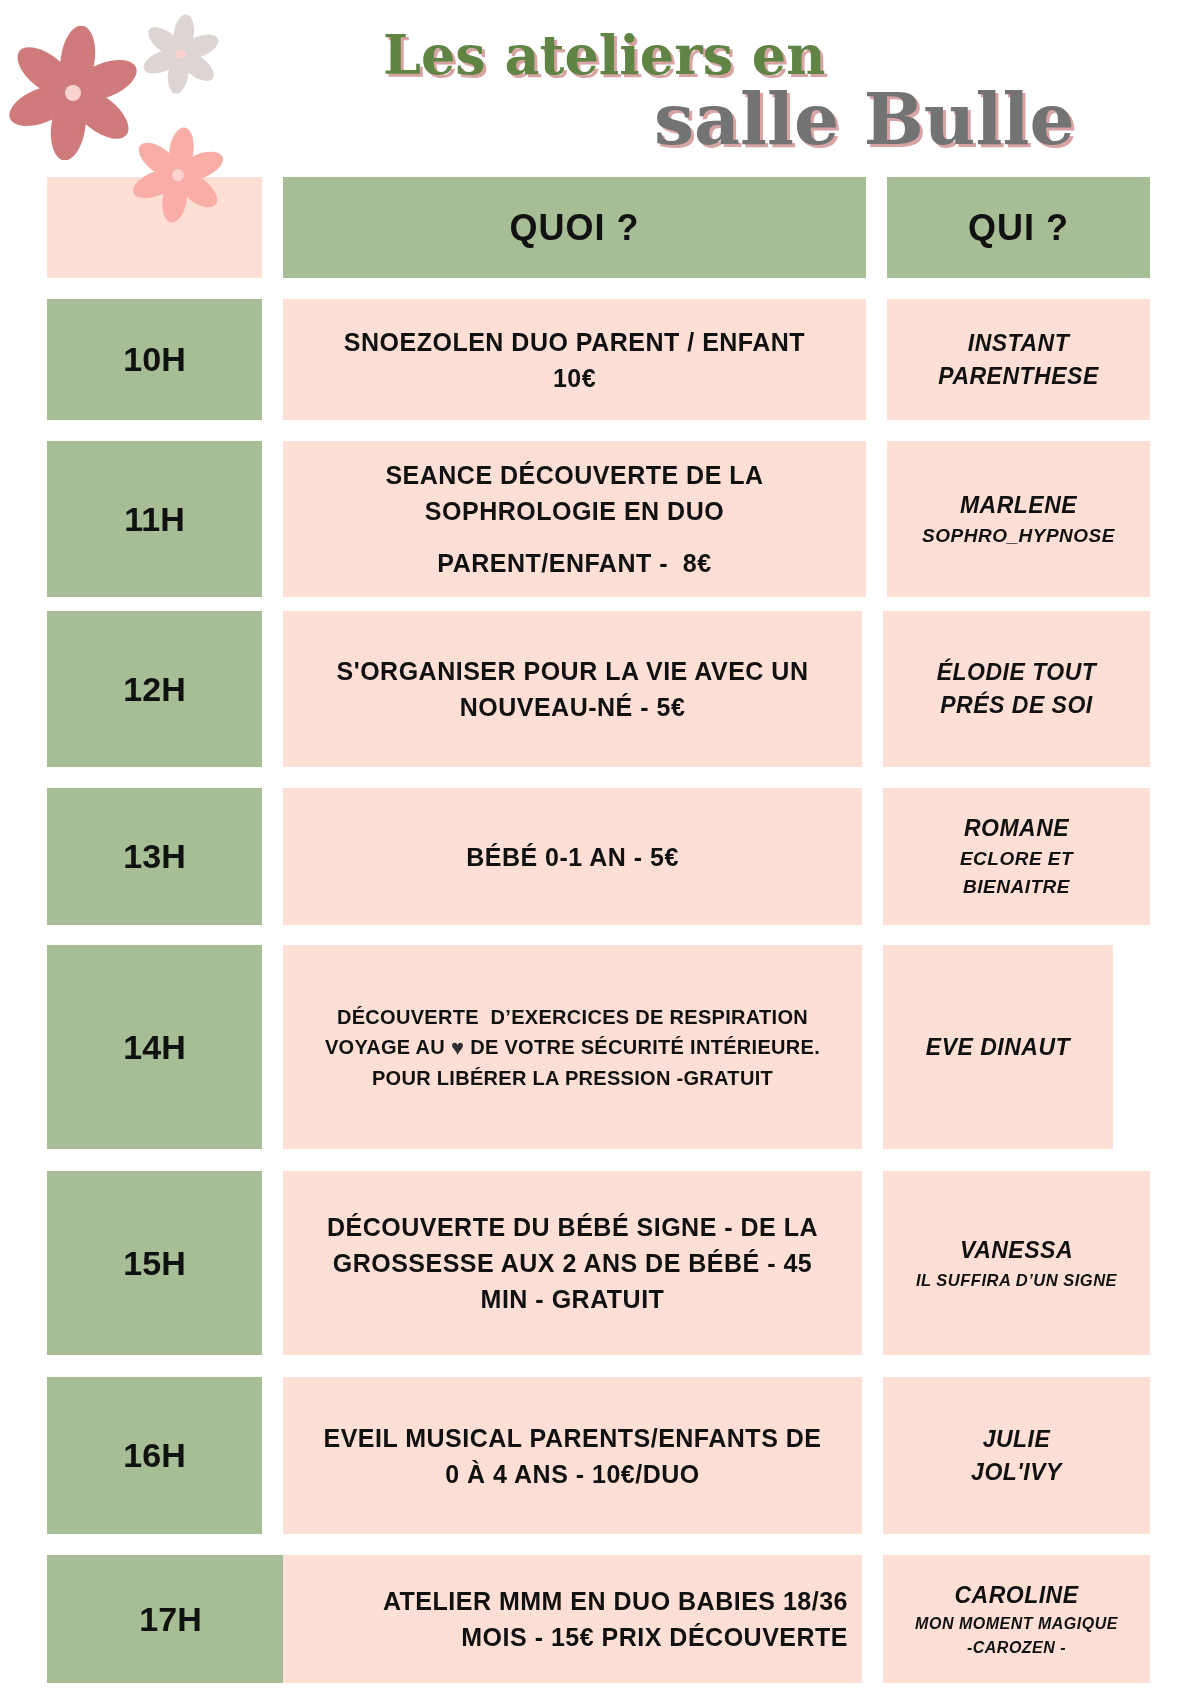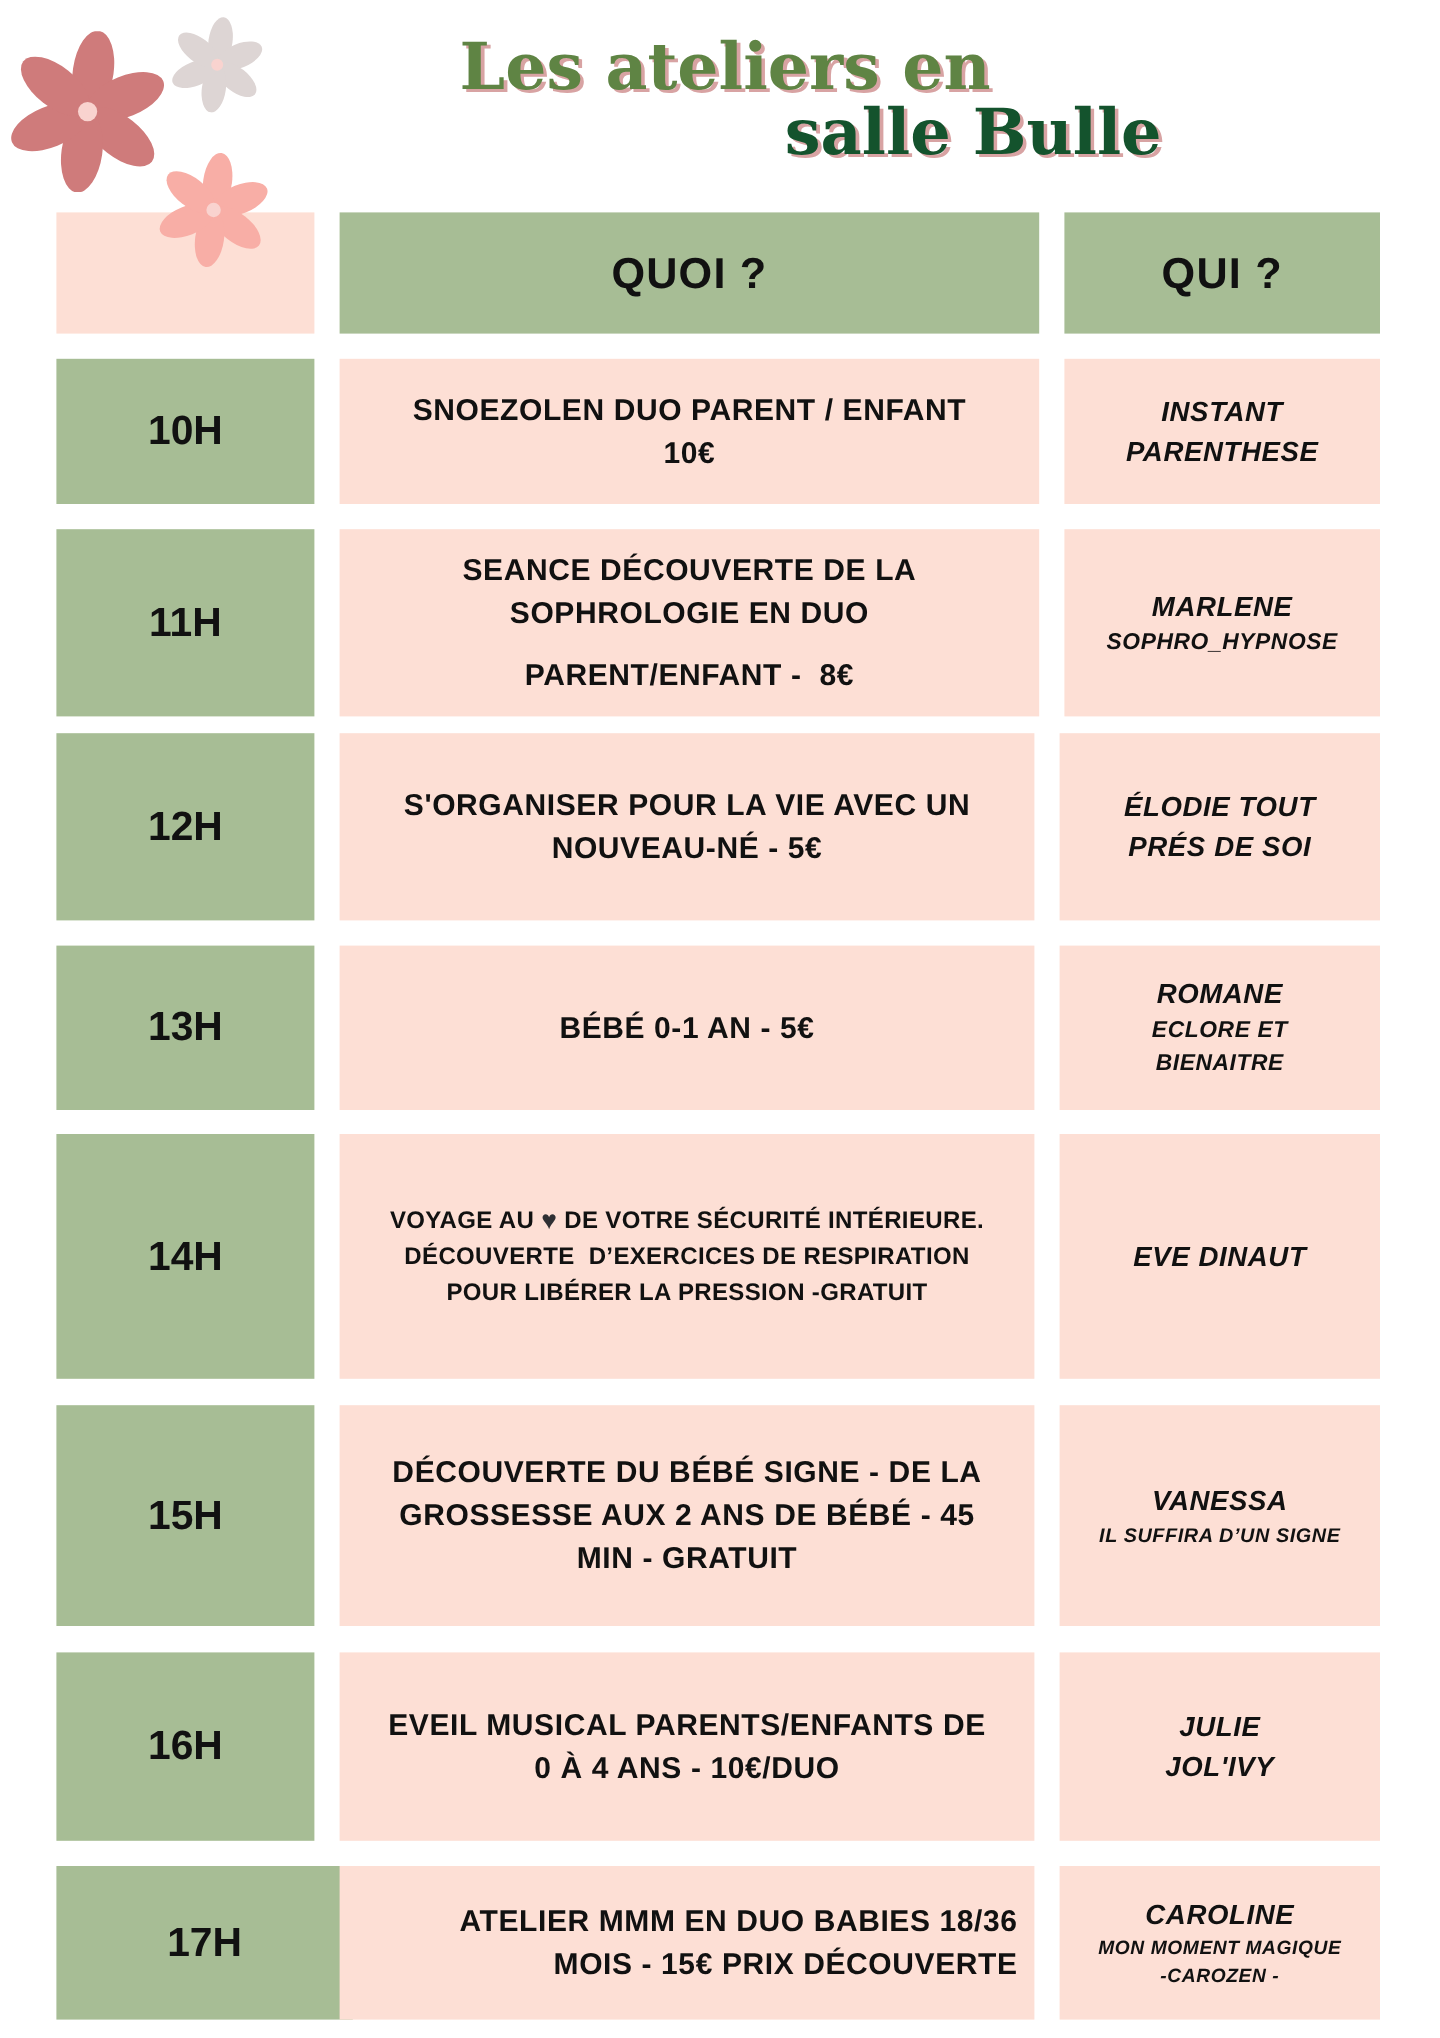--- a/index.html
+++ b/index.html
@@ -12,22 +12,22 @@
       position: absolute; left: 383px; top: 28px;
       font-family: "DejaVu Serif", "Liberation Serif", serif;
       font-weight: bold; font-size: 54px; letter-spacing: 0px;
       color: #5f8444;
       text-shadow: 3px 3px 0 #d8a3a3;
       white-space: nowrap; line-height: 1;
     }
     .title-line2 {
       position: absolute; left: 654px; top: 84px;
       font-family: "DejaVu Serif", "Liberation Serif", serif;
-      font-weight: bold; font-size: 53px;
-      color: #14532d;
+      font-weight: bold; font-size: 71px;
+      color: #737373;
       text-shadow: 3px 3px 0 #d8a3a3;
       white-space: nowrap; line-height: 1;
     }
 
     .cell {
       position: absolute;
       display: flex; flex-direction: column; align-items: center; justify-content: center;
       text-align: center; font-weight: bold; text-transform: uppercase;
     }
     .green { background: #a7bd95; }
@@ -142,27 +142,27 @@
 <div class="cell pink qui-cell" style="left:883px;top:788px;width:267px;height:137px;">
   <div>ROMANE</div>
   <div class="qui-sub">ECLORE ET</div>
   <div class="qui-sub">BIENAITRE</div>
 </div>
 
 <div class="cell green time-cell" style="left:47px;top:945px;width:215px;height:204px;">
   <span>14H</span>
 </div>
 <div class="cell pink quoi-cell quoi-small" style="left:283px;top:945px;width:579px;height:204px;">
+  <div style="white-space:pre;">DÉCOUVERTE  D’EXERCICES DE RESPIRATION</div>
   <div>
     <span style="white-space:pre;">VOYAGE AU </span><span class="heart">♥</span><span style="white-space:pre;"> DE VOTRE SÉCURITÉ INTÉRIEURE.</span>
   </div>
-  <div style="white-space:pre;">DÉCOUVERTE  D’EXERCICES DE RESPIRATION</div>
   <div>POUR LIBÉRER LA PRESSION -GRATUIT</div>
 </div>
-<div class="cell pink qui-cell" style="left:883px;top:945px;width:267px;height:204px;">
+<div class="cell pink qui-cell" style="left:883px;top:945px;width:230px;height:204px;">
   <div>EVE DINAUT</div>
 </div>
 
 <div class="cell green time-cell" style="left:47px;top:1171px;width:215px;height:184px;">
   <span>15H</span>
 </div>
 <div class="cell pink quoi-cell" style="left:283px;top:1171px;width:579px;height:184px;">
   <div>DÉCOUVERTE DU BÉBÉ SIGNE - DE LA</div>
   <div>GROSSESSE AUX 2 ANS DE BÉBÉ - 45</div>
   <div>MIN - GRATUIT</div>

